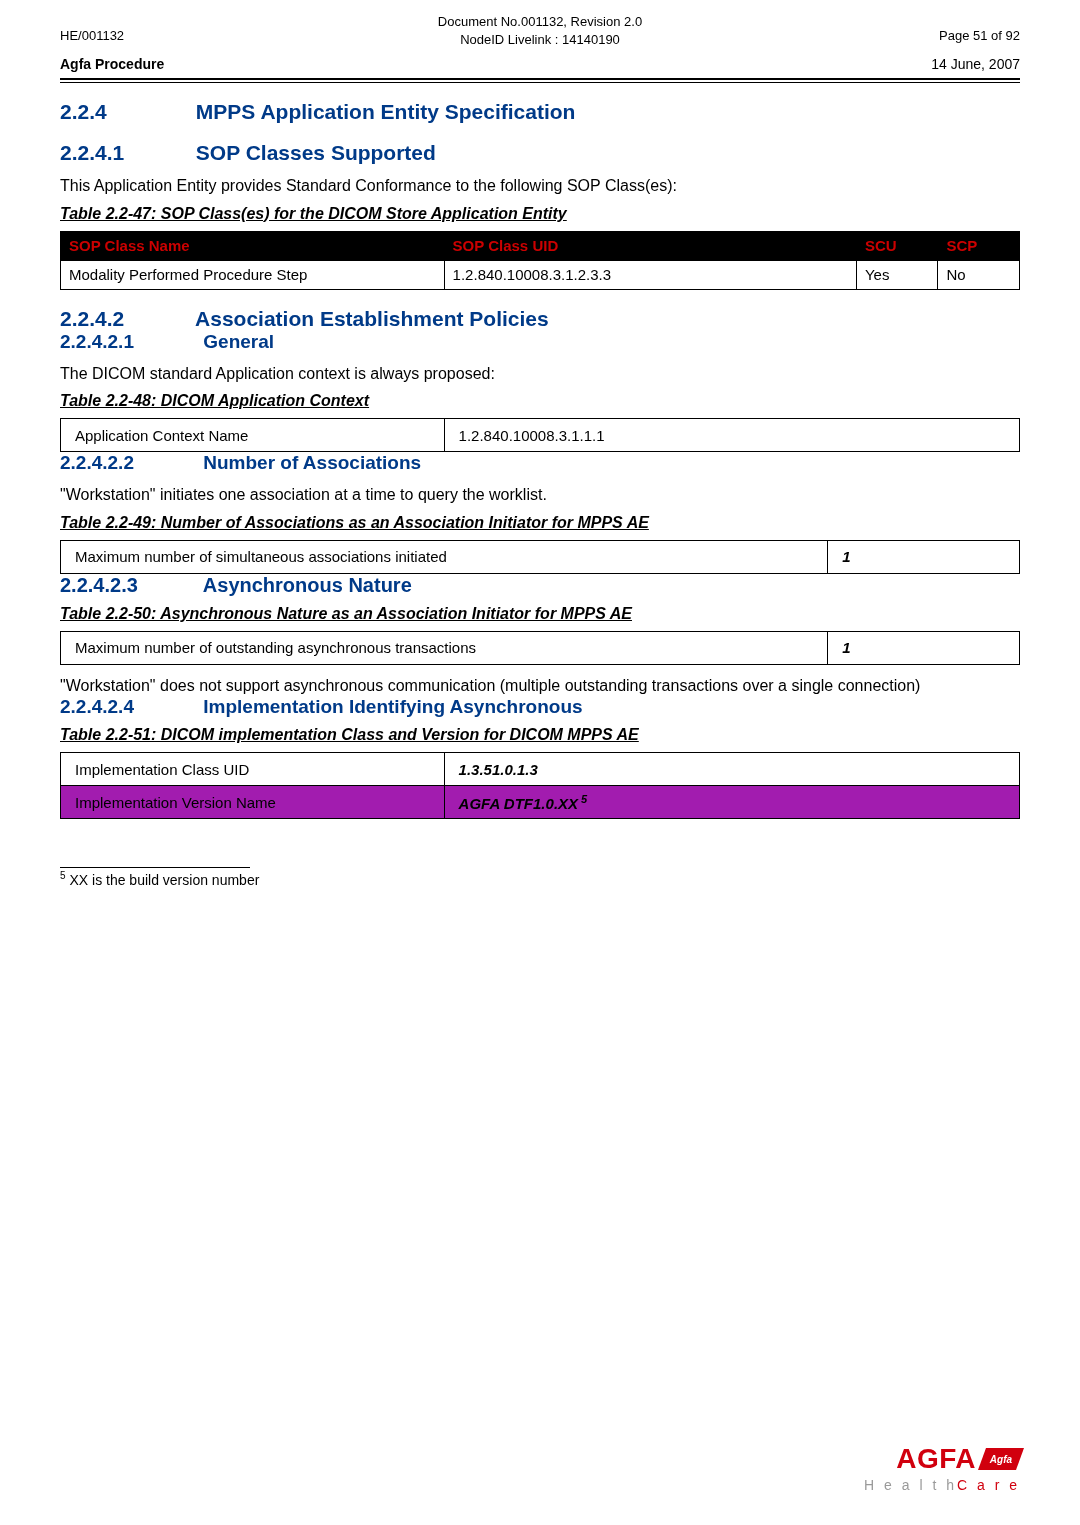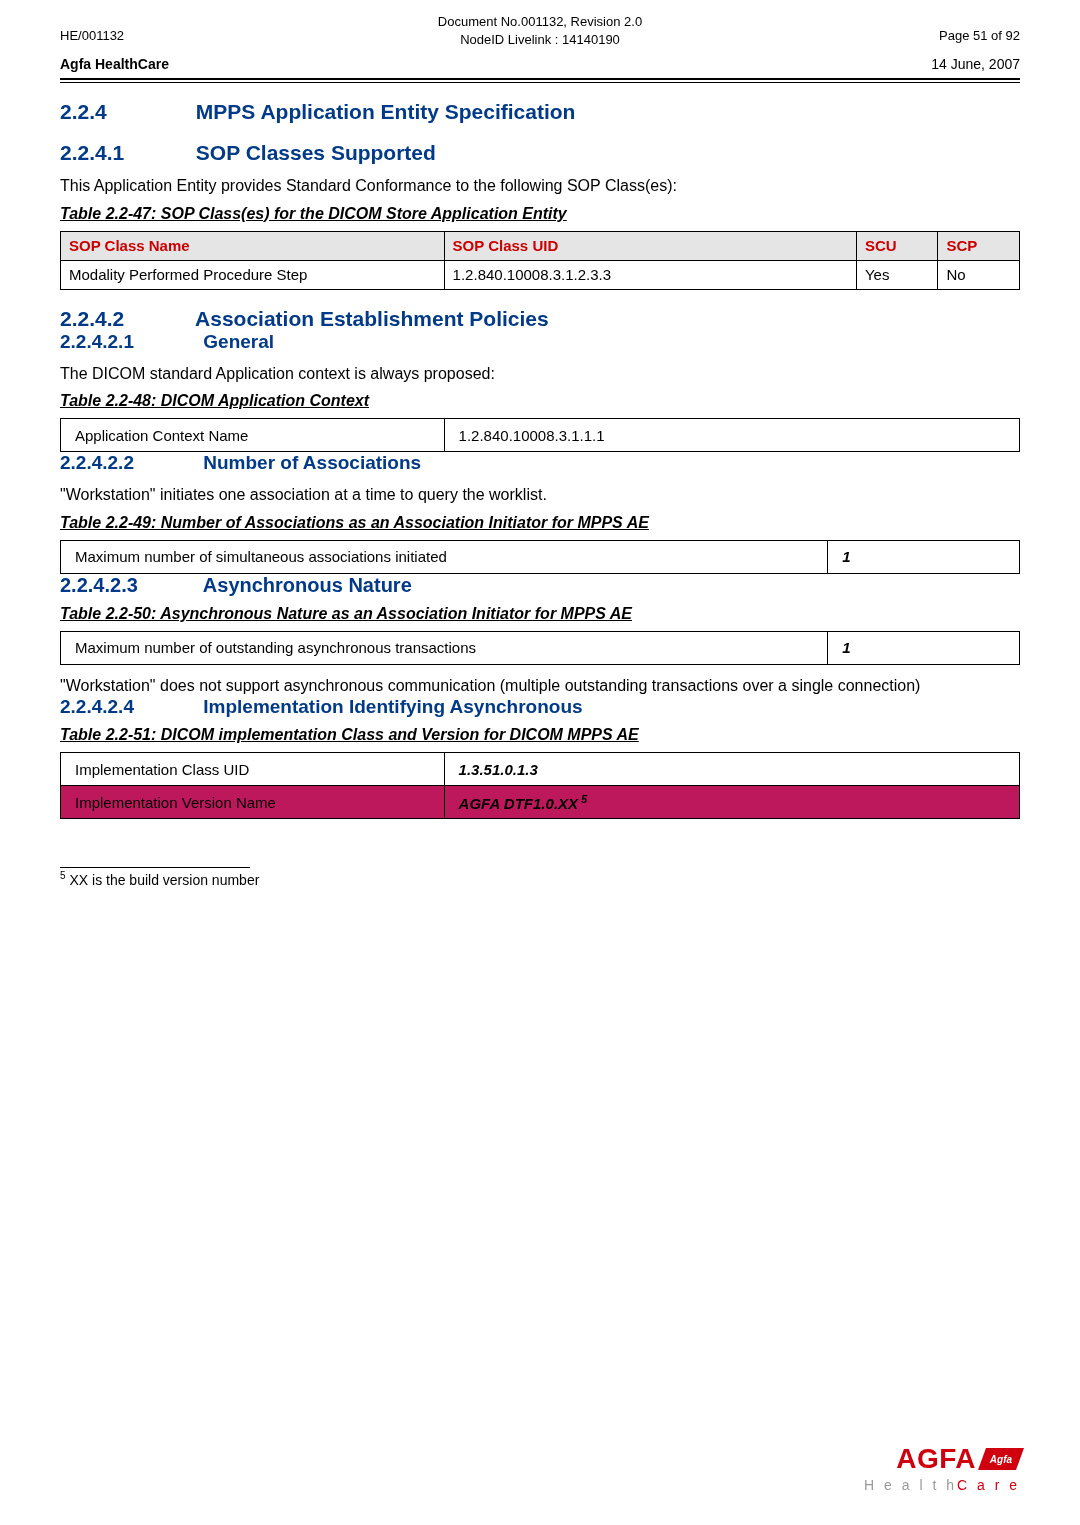--- a/index.html
+++ b/index.html
@@ -81,31 +81,31 @@
     font-size: 15px;
   }
   table.tb-main th, table.tb-main td {
     border: 1.5px solid #000;
     padding: 4px 8px;
     text-align: left;
     vertical-align: middle;
     height: 20px;
   }
   table.tb-main th {
-    background: #e5e5e5;
+    background: #000000;
     color: #cc0000;
     font-weight: bold;
   }
   table.tb-plain td {
     border: 1.5px solid #000;
     padding: 6px 14px;
     text-align: left;
     height: 20px;
   }
-  .hl-cell { background: #be185d; }
+  .hl-cell { background: #a21caf; }
   .val-bi { font-weight: bold; font-style: italic; }
   .footnote-rule {
     border: none;
     border-top: 1px solid #000;
     width: 190px;
     margin: 48px 0 2px 0;
   }
   .footnote {
     font-size: 14px;
   }
@@ -151,21 +151,21 @@
 <div class="page">
   <div class="header-top">
     <span>HE/001132</span>
     <span>Page 51 of 92</span>
   </div>
   <div class="header-center">
     <span>Document No.001132, Revision 2.0</span><br>
     <span>NodeID Livelink : 14140190</span>
   </div>
   <div class="header-second">
-    <span class="left">Agfa HealthCare</span>
+    <span class="left">Agfa Procedure</span>
     <span>14 June, 2007</span>
   </div>
   <hr class="hr-heavy">
   <hr class="hr-thin">
 
   <div class="content">
 
     <h2 class="section-h h-224">
       <span class="section-label">2.2.4</span>
       <span>MPPS Application Entity Specification</span>

